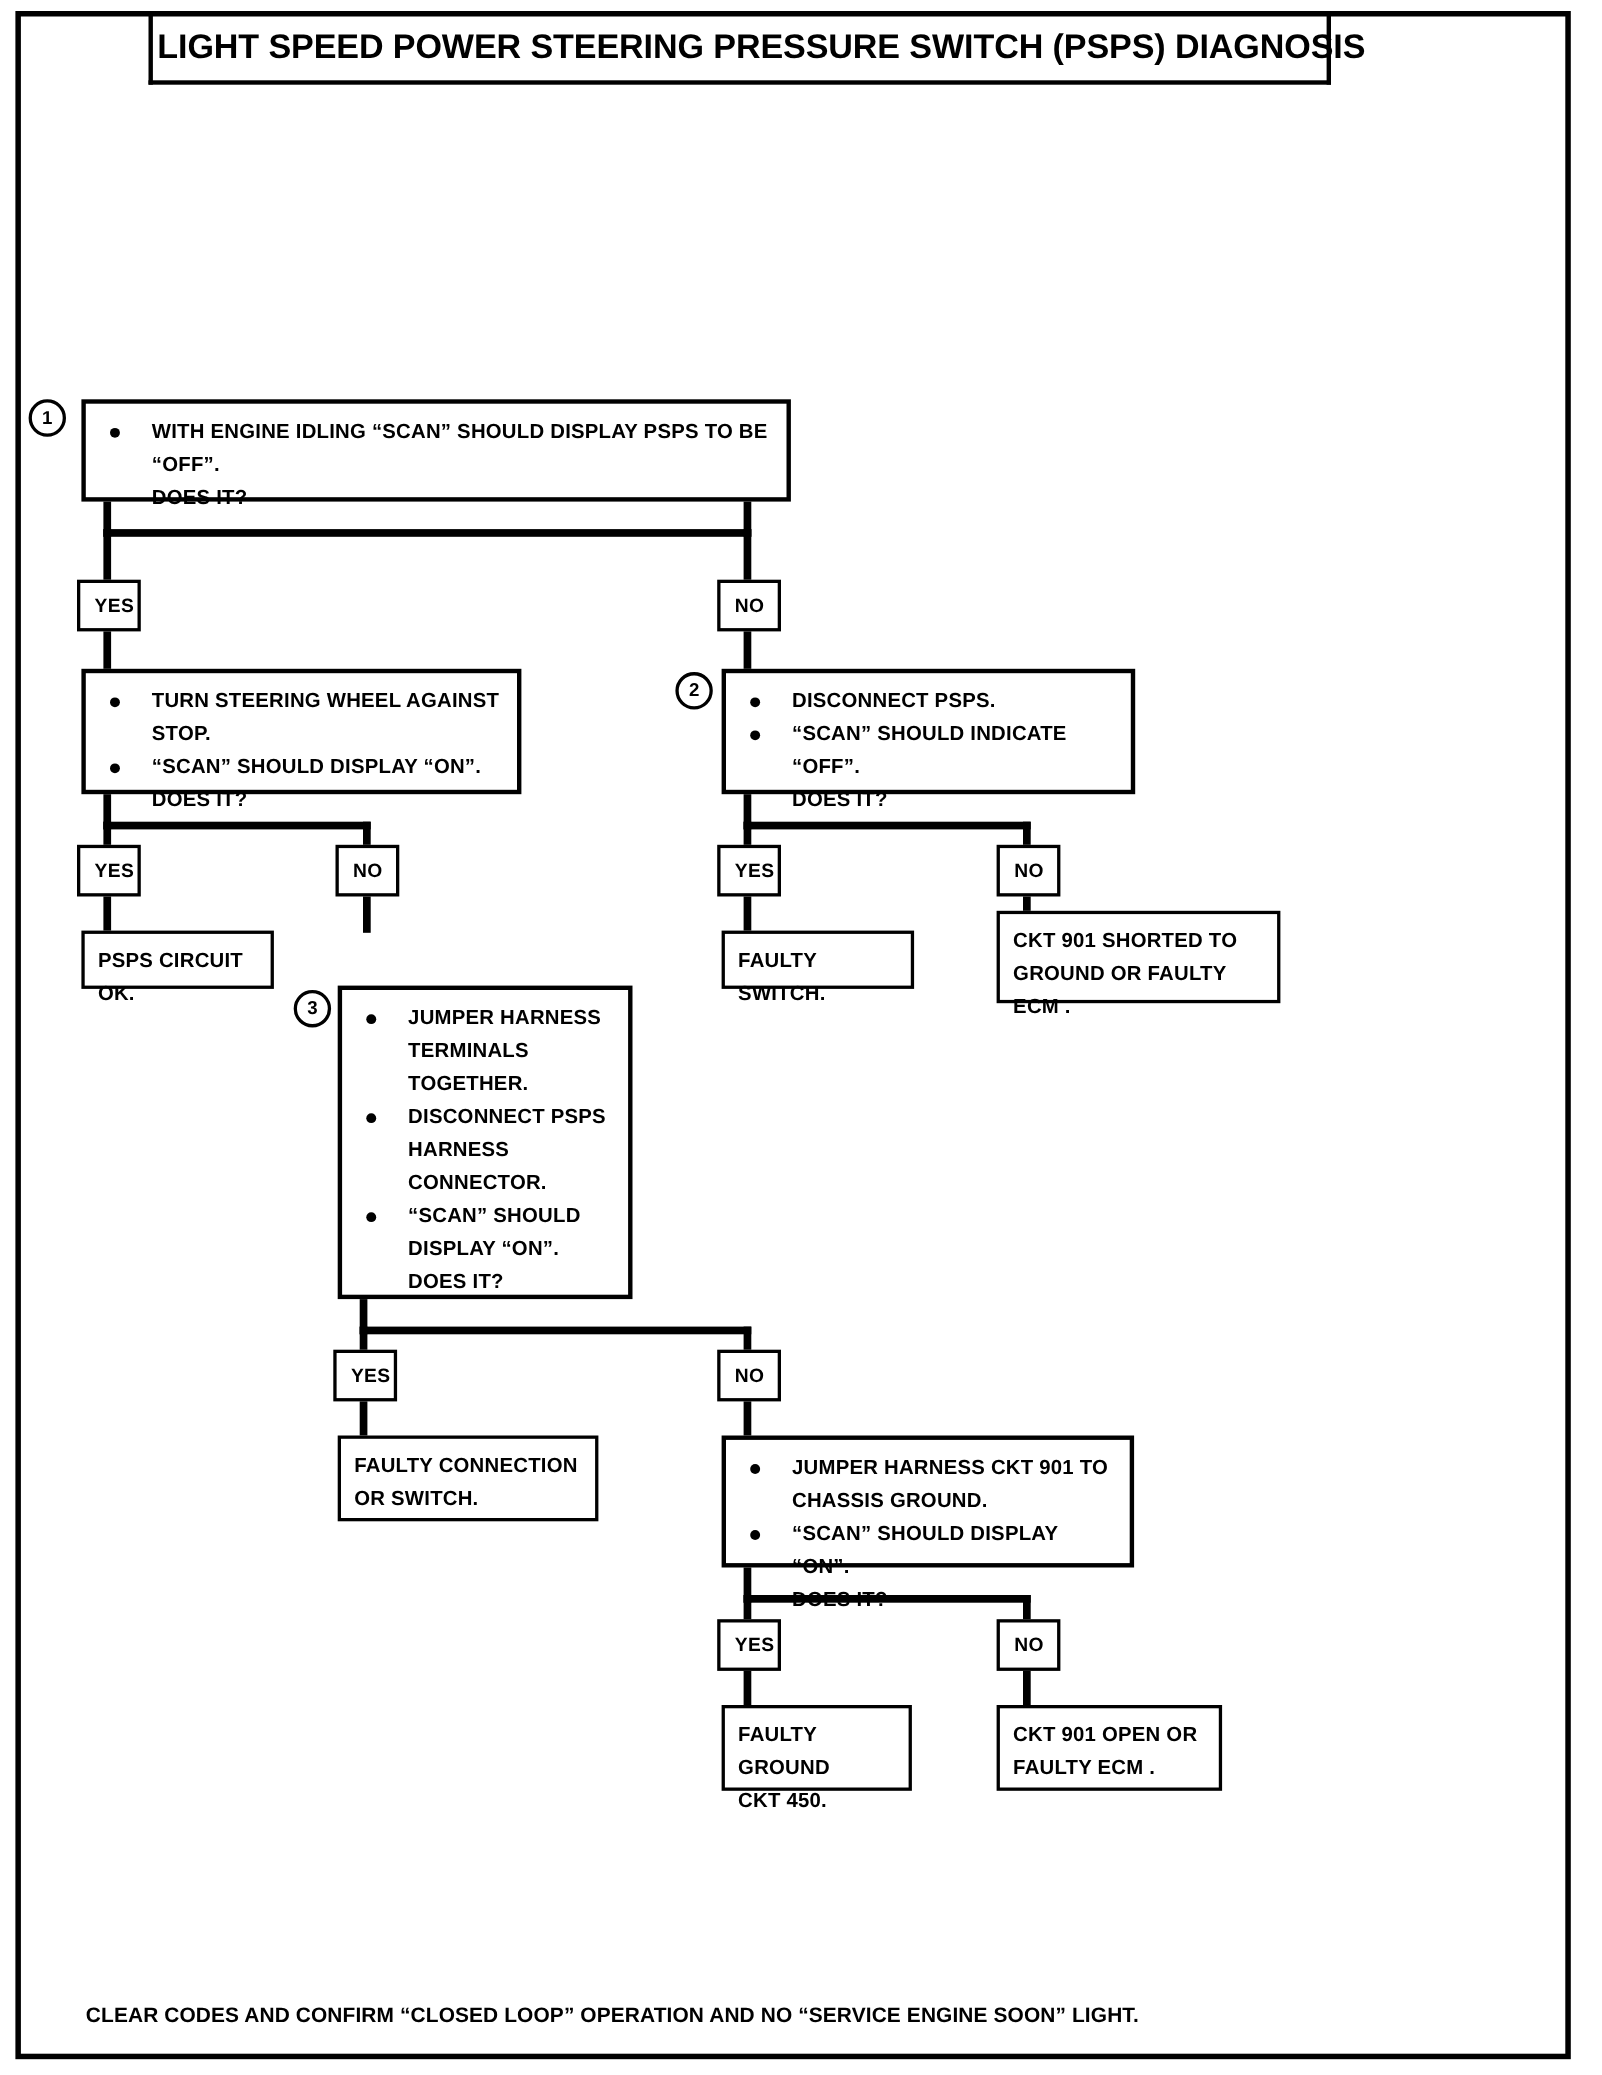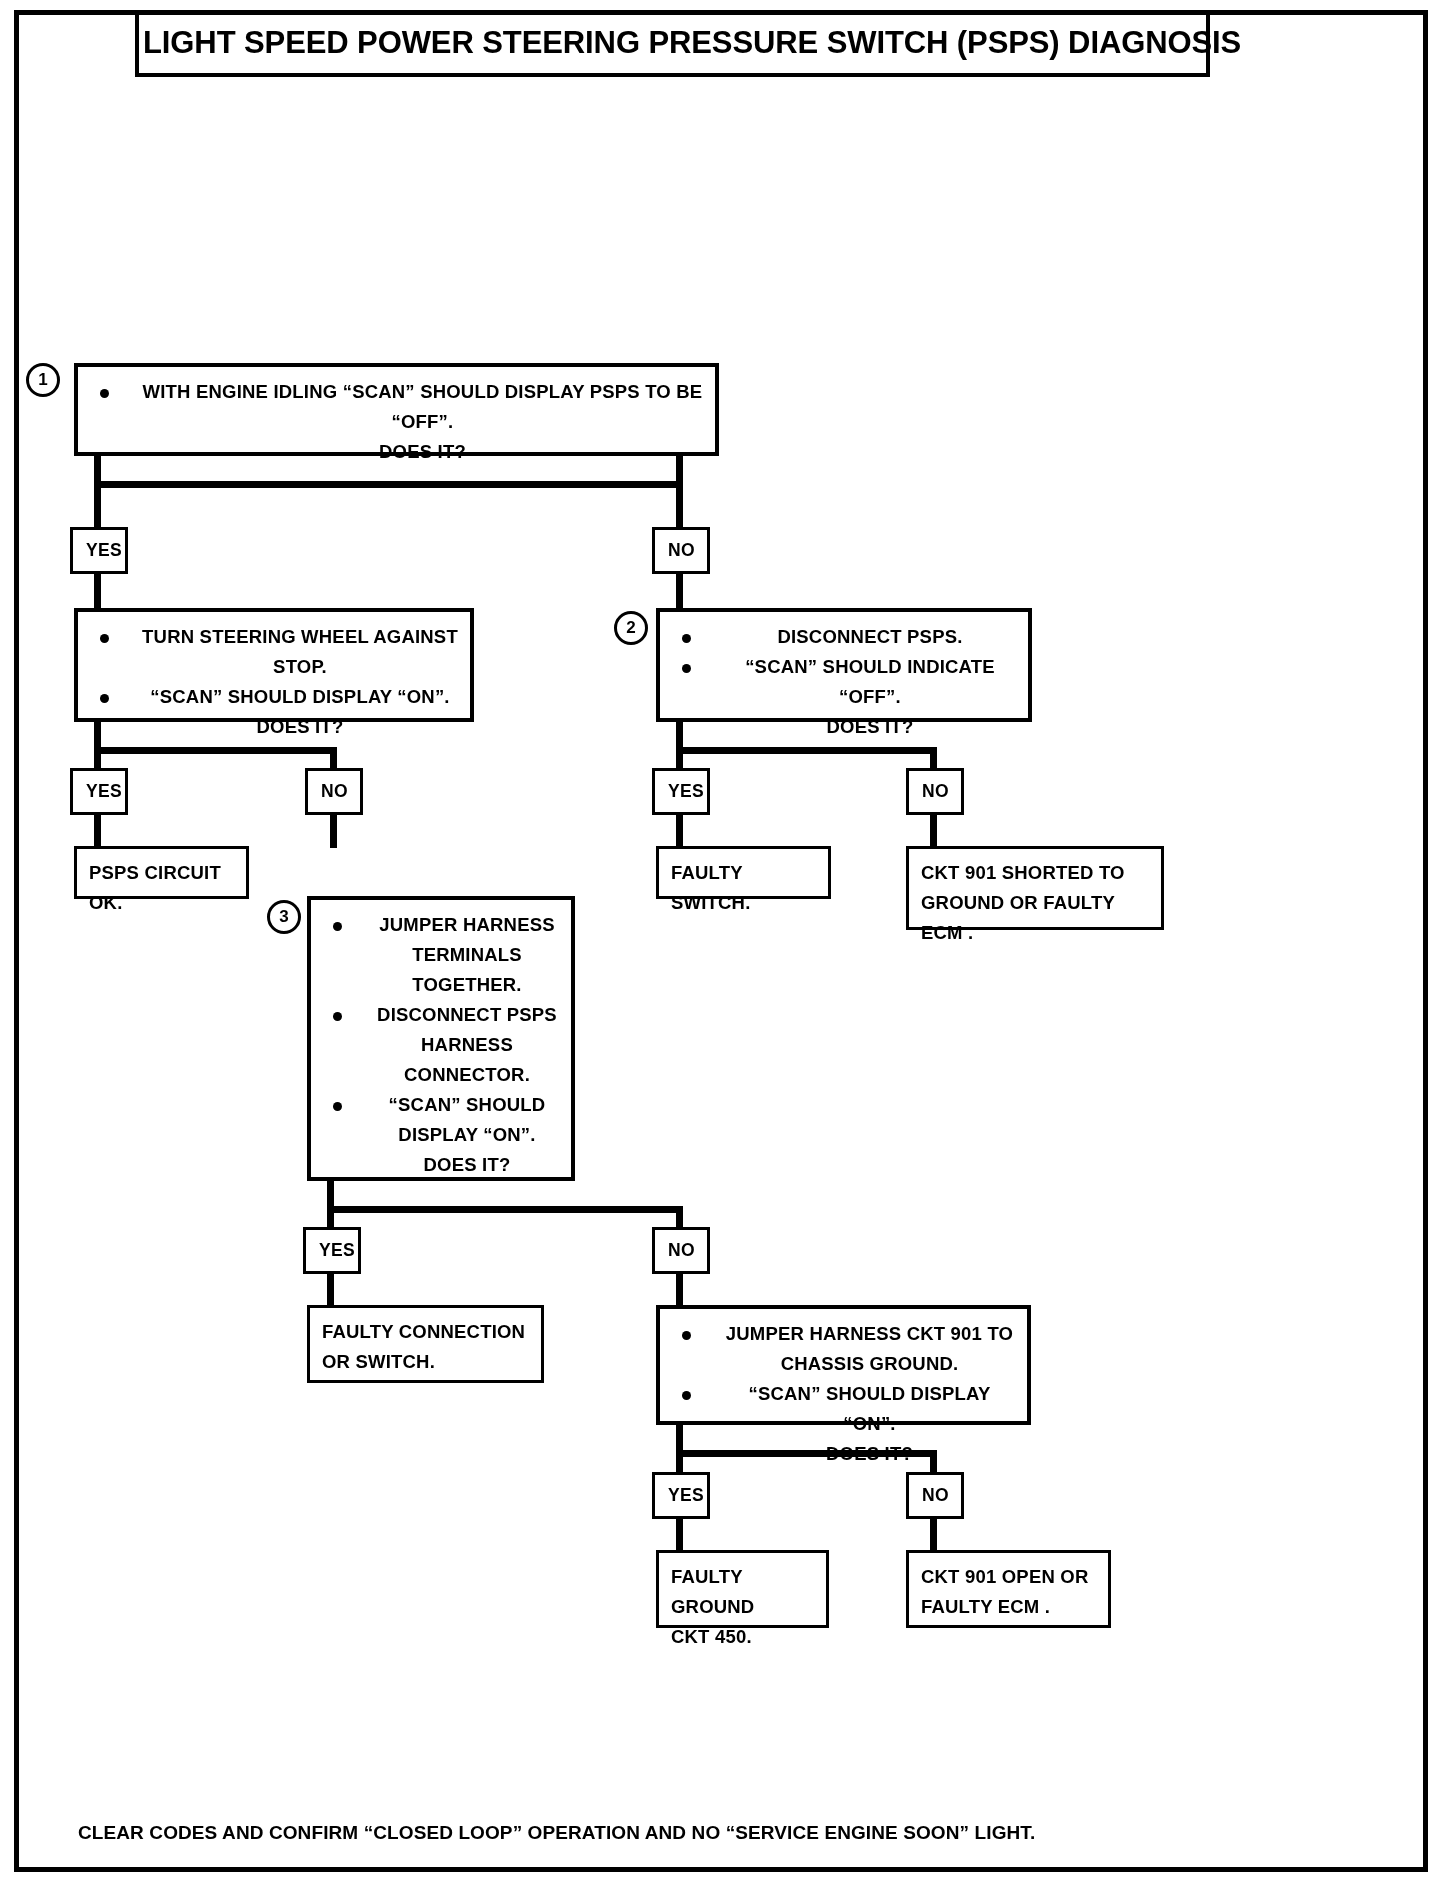--- a/index.html
+++ b/index.html
@@ -66,21 +66,20 @@
 
   .box-inner{
     padding:10px 8px 8px 8px;
   }
 
   
   ul.bullets{
     list-style:none;
     margin:0;
     padding:0;
-    text-align:center;
   }
   ul.bullets > li{
     position:relative;
     padding-left:52px;
     font-size:18.5px;
     font-weight:bold;
     line-height:1.62;
     letter-spacing:0.2px;
     white-space:pre-line;
     margin-bottom:0px;
@@ -235,21 +234,21 @@
   <div class="ln" style="left:930px; top:815px; width:7px; height:33px;"></div>
 
   <div class="box thin" style="left:74px; top:846px; width:175px; height:53px;">
     <div class="term-text">PSPS CIRCUIT OK.</div>
   </div>
 
   <div class="box thin" style="left:656px; top:846px; width:175px; height:53px;">
     <div class="term-text">FAULTY SWITCH.</div>
   </div>
 
-  <div class="box thin" style="left:906px; top:846px; width:258px; height:84px;">
+  <div class="box thin" style="left:906px; top:828px; width:258px; height:84px;">
     <div class="term-text">CKT 901 SHORTED TO
 GROUND OR FAULTY ECM .</div>
   </div>
 
   <div class="step-circle" style="left:267px; top:900px;">3</div>
 
   <div class="box" style="left:307px; top:896px; width:268px; height:285px;">
     <div class="box-inner">
       <ul class="bullets">
         <li>JUMPER HARNESS

